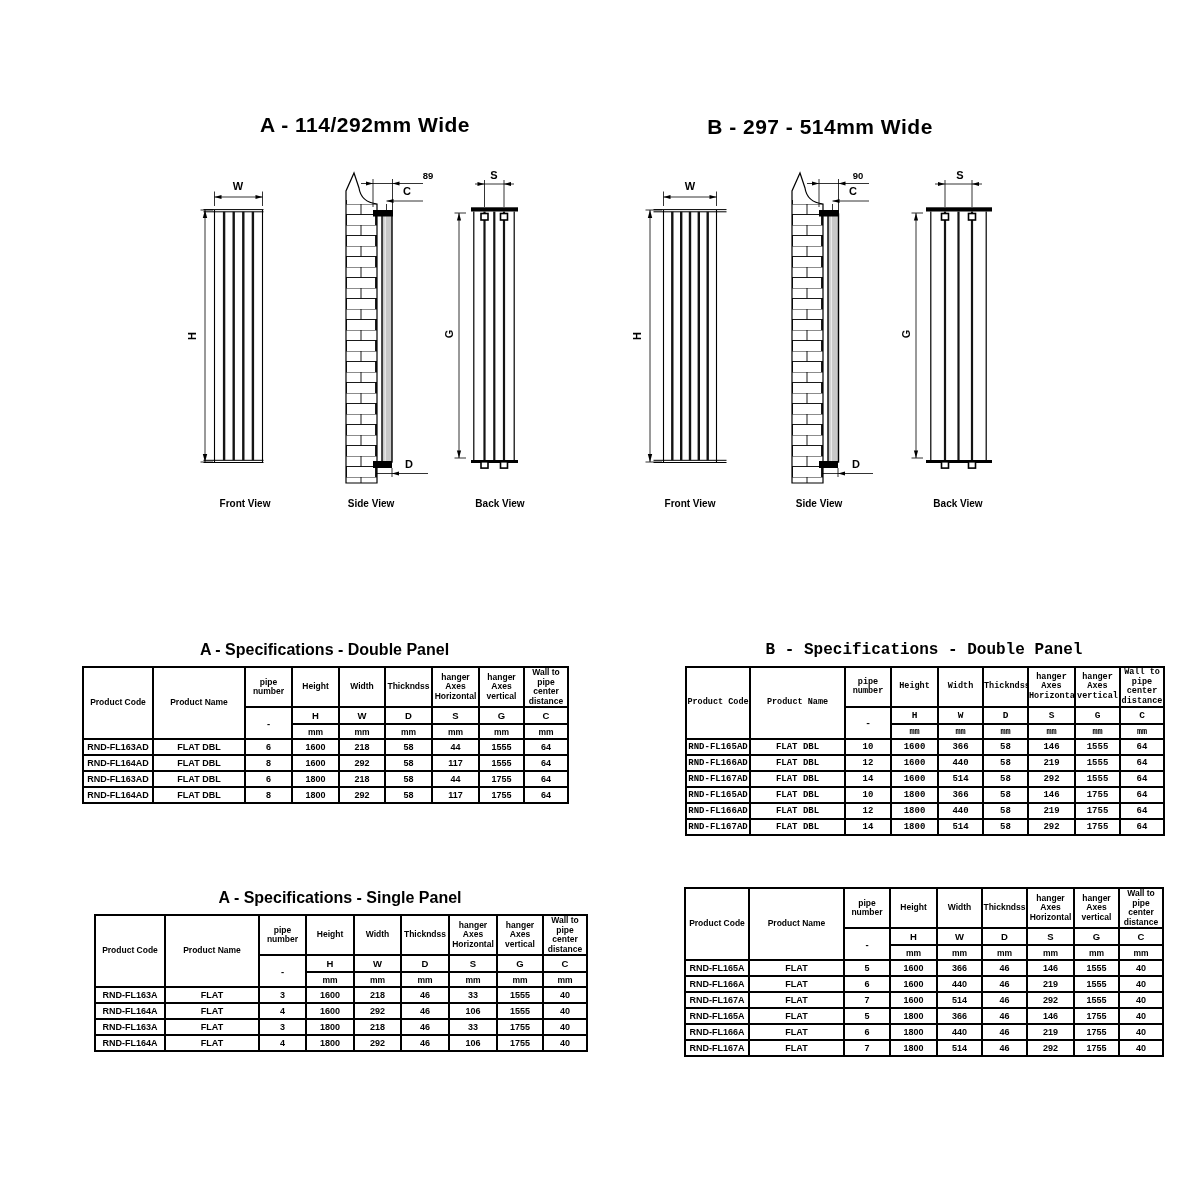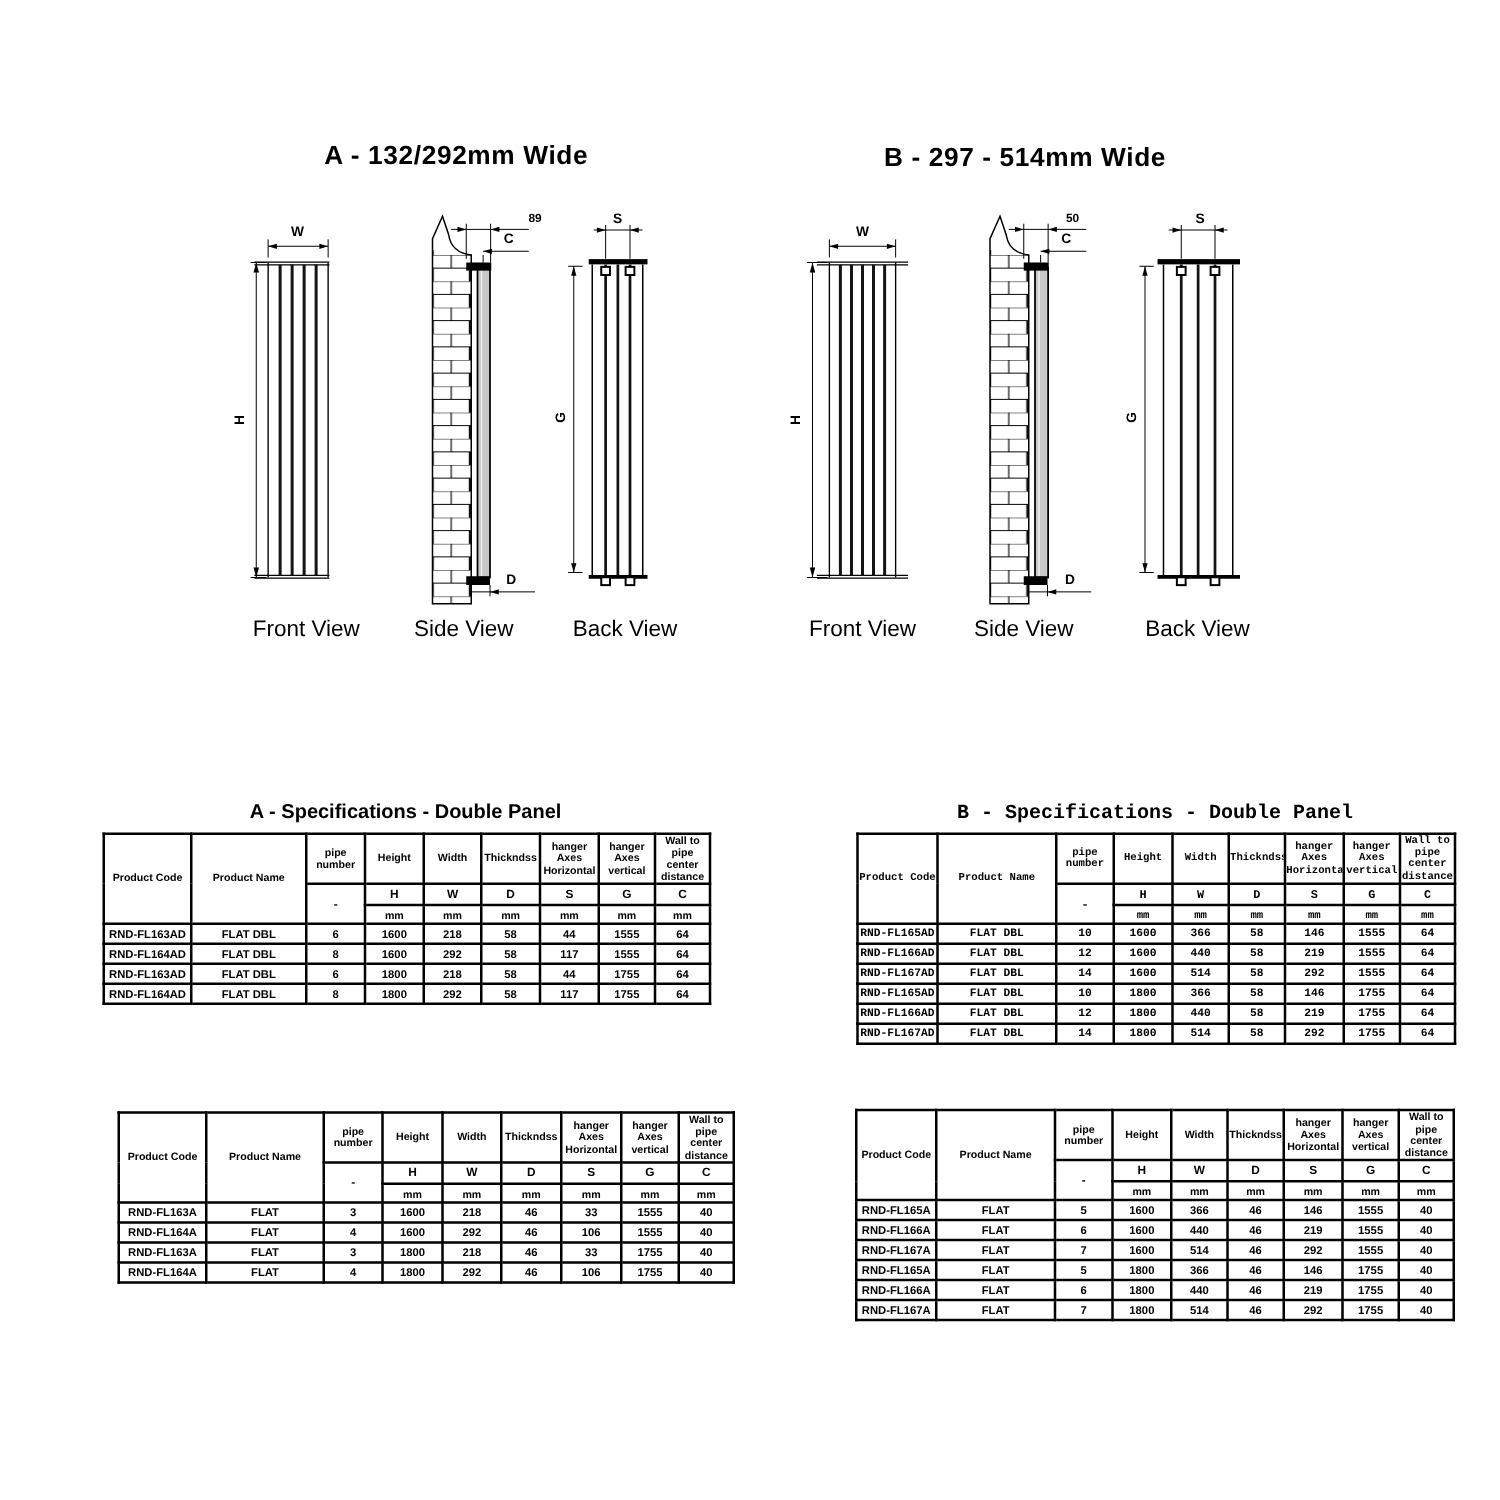--- a/index.html
+++ b/index.html
@@ -4,36 +4,36 @@
 <style>
   html,body{margin:0;padding:0;background:#fff;}
   .canvas{position:relative;width:1200px;height:1200px;background:#ffffff;overflow:hidden;
           font-family:"Liberation Sans",sans-serif;color:#000;}
   .main-title{position:absolute;text-align:center;font-weight:bold;font-size:21px;letter-spacing:.5px;}
   .diagram{position:absolute;}
   .diagram svg{position:absolute;left:0;top:0;}
   .dlabel{position:absolute;transform:translate(-50%,-50%);font-weight:bold;font-size:11px;white-space:nowrap;}
   .dlabel.rot{transform:translate(-50%,-50%) rotate(-90deg);}
   .dlabel.small{font-size:9.5px;}
-  .vlabel{position:absolute;transform:translate(-50%,-50%);font-weight:normal;font-size:18px;white-space:nowrap;}
+  .vlabel{position:absolute;transform:translate(-50%,-50%);font-weight:bold;font-size:10px;white-space:nowrap;}
   .table-block{position:absolute;padding-left:40px;}
   .spec-title{text-align:center;font-weight:bold;font-size:16px;margin:0 0 7px 0;}
   table.spec{border-collapse:collapse;table-layout:fixed;width:100%;}
   .spec th,.spec td{border:2px solid #000;text-align:center;vertical-align:middle;padding:0;overflow:hidden;}
   .spec thead .h1 th{font-size:8.5px;line-height:1.12;font-weight:bold;height:38px;}
   .spec .h2 td{font-size:9.5px;font-weight:bold;height:15px;}
   .spec .h3 td{font-size:8.5px;font-weight:bold;height:13px;}
   .spec tbody td{font-size:9px;font-weight:bold;height:14px;white-space:nowrap;}
 </style>
 </head>
 <body>
 
 <div class="canvas">
 
-  <div class="main-title" style="left:170px;top:113px;width:390px;">A - 132/292mm Wide</div>
+  <div class="main-title" style="left:170px;top:113px;width:390px;">A - 114/292mm Wide</div>
 
   <div class="diagram" style="left:170px;top:160px;width:390px;height:360px;">
     <svg width="390" height="360" viewBox="0 0 390 360">
       <defs>
         <pattern id="brickA" patternUnits="userSpaceOnUse" x="176" y="44" width="30" height="21">
           <path d="M0 0 H30 M0 10.5 H30 M15 0 V10.5 M0.5 10.5 V21 M29.5 10.5 V21" stroke="#000" stroke-width="0.9" fill="none"></path>
         </pattern>
         <clipPath id="wallclipA">
             <path d="M176 31 L184 13 L189 28 Q191 42 207 44 L207 323 L176 323 Z"></path>
           </clipPath>
@@ -167,21 +167,21 @@
         <polygon points="335,24 328,21.9 328,26.1" fill="#000" stroke="none"></polygon>
         <polygon points="362,24 369,21.9 369,26.1" fill="#000" stroke="none"></polygon>
         <path d="M301.5 53 H313 M301.5 298 H313 M306 53 V298" stroke-width="0.8"></path>
         <polygon points="306,53 303.9,60.5 308.1,60.5" fill="#000" stroke="none"></polygon>
         <polygon points="306,298 303.9,290.5 308.1,290.5" fill="#000" stroke="none"></polygon>
       </g>
     </svg>
 
     <span class="dlabel" style="left:80px;top:26px;">W</span>
     <span class="dlabel rot" style="left:27px;top:176px;">H</span>
-    <span class="dlabel small" style="left:248px;top:15px;">50</span>
+    <span class="dlabel small" style="left:248px;top:15px;">90</span>
     <span class="dlabel" style="left:243px;top:31px;">C</span>
     <span class="dlabel" style="left:246px;top:304px;">D</span>
     <span class="dlabel" style="left:350px;top:15px;">S</span>
     <span class="dlabel rot" style="left:296px;top:174px;">G</span>
     <span class="vlabel" style="left:80px;top:343px;">Front View</span>
     <span class="vlabel" style="left:209px;top:343px;">Side View</span>
     <span class="vlabel" style="left:348px;top:343px;">Back View</span>
   </div>
 
   <div class="table-block" style="left:42px;top:641px;width:485px;">
@@ -388,20 +388,21 @@
             <td>58</td>
             <td>292</td>
             <td>1755</td>
             <td>64</td>
           </tr>
         </tbody>
     </table>
   </div>
 
   <div class="table-block" style="left:54px;top:889px;width:492px;">
+    <div class="spec-title">A - Specifications - Single Panel</div>
     <table class="spec">
       <colgroup>
           <col style="width:70px">
           <col style="width:94px">
           <col style="width:47px">
           <col style="width:48px">
           <col style="width:47px">
           <col style="width:48px">
           <col style="width:48px">
           <col style="width:46px">

